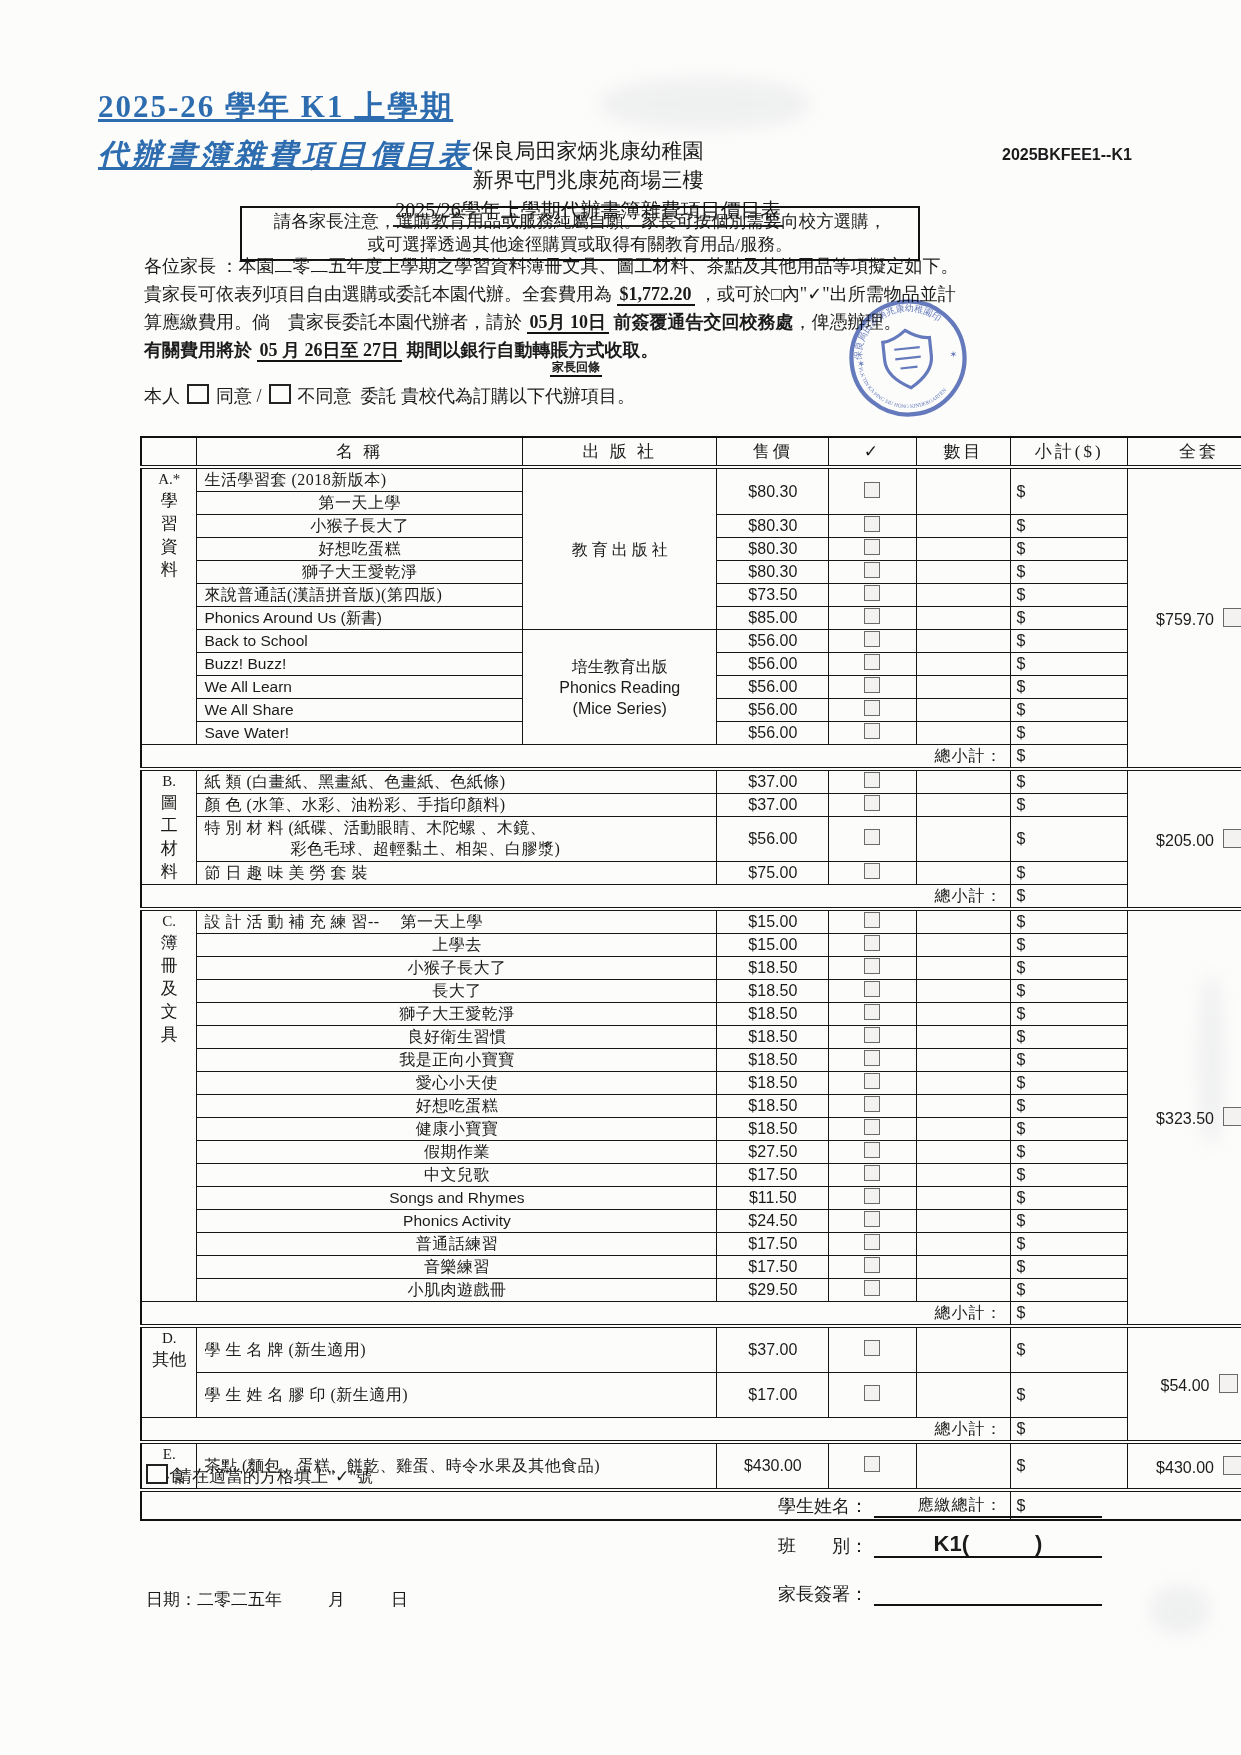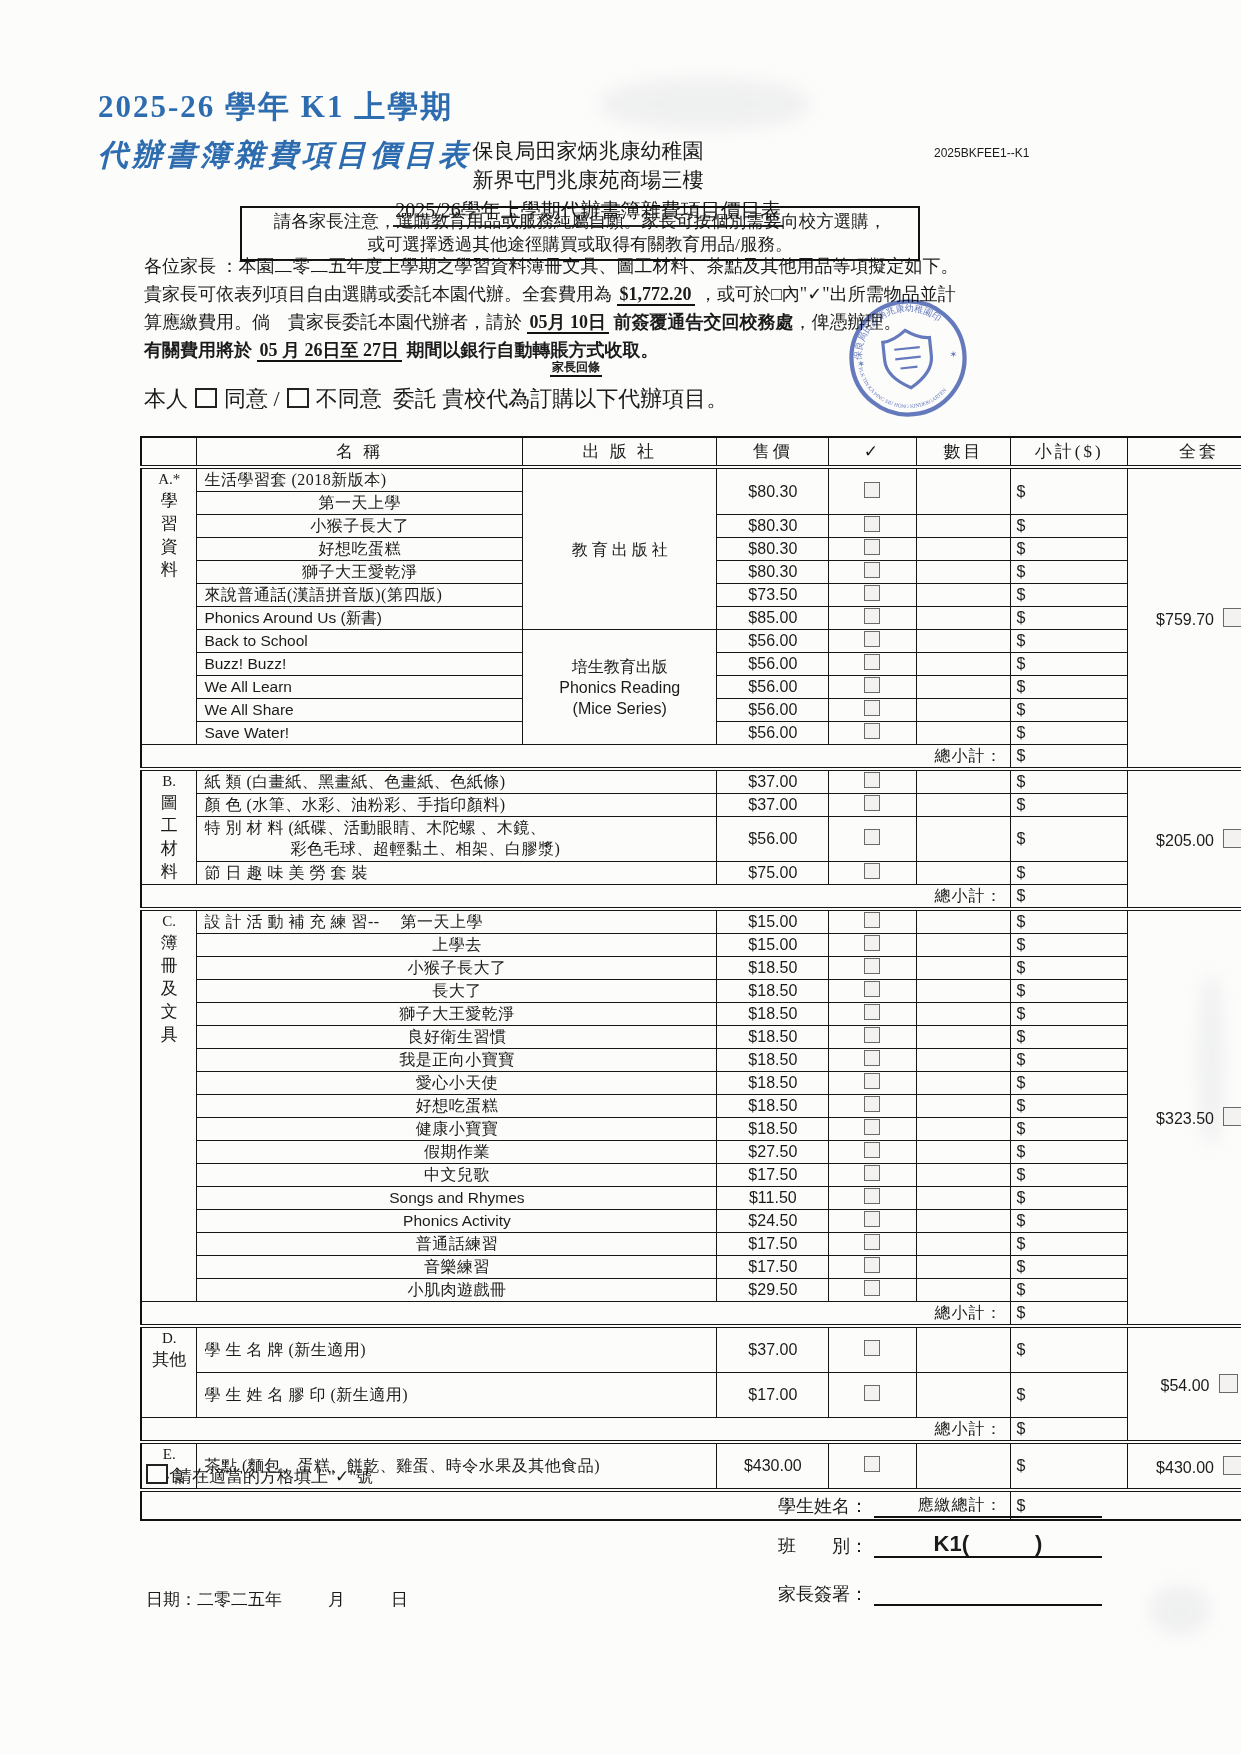--- a/index.html
+++ b/index.html
@@ -6,40 +6,40 @@
   body{background:#8a8a8a;font-family:"Liberation Serif","DejaVu Serif",serif;}
   .page{position:relative;width:1241px;height:1755px;margin:0 auto;background:#fcfcfb;color:#1b1b1b;overflow:hidden;}
 
   
   .noise{position:absolute;background:#9aa0a6;opacity:.12;filter:blur(8px);border-radius:45%;}
   .n1{left:600px;top:78px;width:210px;height:52px;}
   .n2{left:1198px;top:975px;width:26px;height:170px;}
   .n3{left:1150px;top:1585px;width:60px;height:50px;}
 
   
-  .title-block{position:absolute;left:98px;top:86px;color:#2e6cb0;}
+  .title-block{position:absolute;left:98px;top:86px;color:#2e6cb0;text-decoration:underline;}
   .t1{font-size:31px;font-weight:bold;letter-spacing:2px;white-space:nowrap;}
   .t2{font-size:30px;font-weight:bold;font-style:italic;letter-spacing:4px;margin-top:7px;white-space:nowrap;}
-  .form-code{position:absolute;left:934px;top:146px;font-family:"Liberation Sans",sans-serif;font-weight:normal;font-size:12px;}
+  .form-code{position:absolute;left:1002px;top:146px;font-family:"Liberation Sans",sans-serif;font-weight:bold;font-size:16px;}
   .school{position:absolute;left:288px;top:137px;width:600px;text-align:center;}
   .school .name{font-size:21px;}
   .school .addr{font-size:21px;margin-top:1px;}
   .school .subtitle{display:inline-block;font-size:20px;margin-top:3px;border-bottom:2px solid #222;padding:0 2px 1px;}
 
   .notice{position:absolute;left:240px;top:206px;width:676px;border:2px solid #111;text-align:center;
           font-size:17.5px;line-height:23px;padding:2px 0 3px;}
 
   .para{position:absolute;left:144px;top:252px;width:860px;font-size:18px;}
   .para .pline{height:28px;line-height:28px;white-space:nowrap;}
   .b{font-weight:bold;}
   .u{border-bottom:2px solid #111;padding:0 3px;}
 
   .reply-title{position:absolute;left:16px;top:359px;width:1120px;text-align:center;font-size:12px;font-weight:bold;}
   .reply-title span{border-bottom:2px solid #111;padding:0 2px 1px;}
-  .consent{position:absolute;left:144px;top:384px;font-size:22px;white-space:nowrap;}
+  .consent{position:absolute;left:144px;top:384px;font-size:18px;white-space:nowrap;}
   .cbox{display:inline-block;width:18px;height:16px;border:2px solid #222;vertical-align:-2px;margin:0 7px;background:#fdfdfc;}
 
   
   table.fee{position:absolute;left:140px;top:436px;border-collapse:collapse;table-layout:fixed;width:1132px;
             border:2.5px solid #111;}
   col.c0{width:46px;}col.c1{width:268px;}col.c2{width:160px;}col.c3{width:92px;}
   col.c4{width:72px;}col.c5{width:78px;}col.c6{width:96px;}col.c7{width:118px;}
   .fee th,.fee td{border:1.6px solid #161616;padding:0 3px;overflow:hidden;}
   .fee thead th{font-size:17px;font-weight:normal;height:27px;letter-spacing:3px;border-bottom:4px double #161616;}
   .fee tbody td{height:22px;font-size:16px;}

